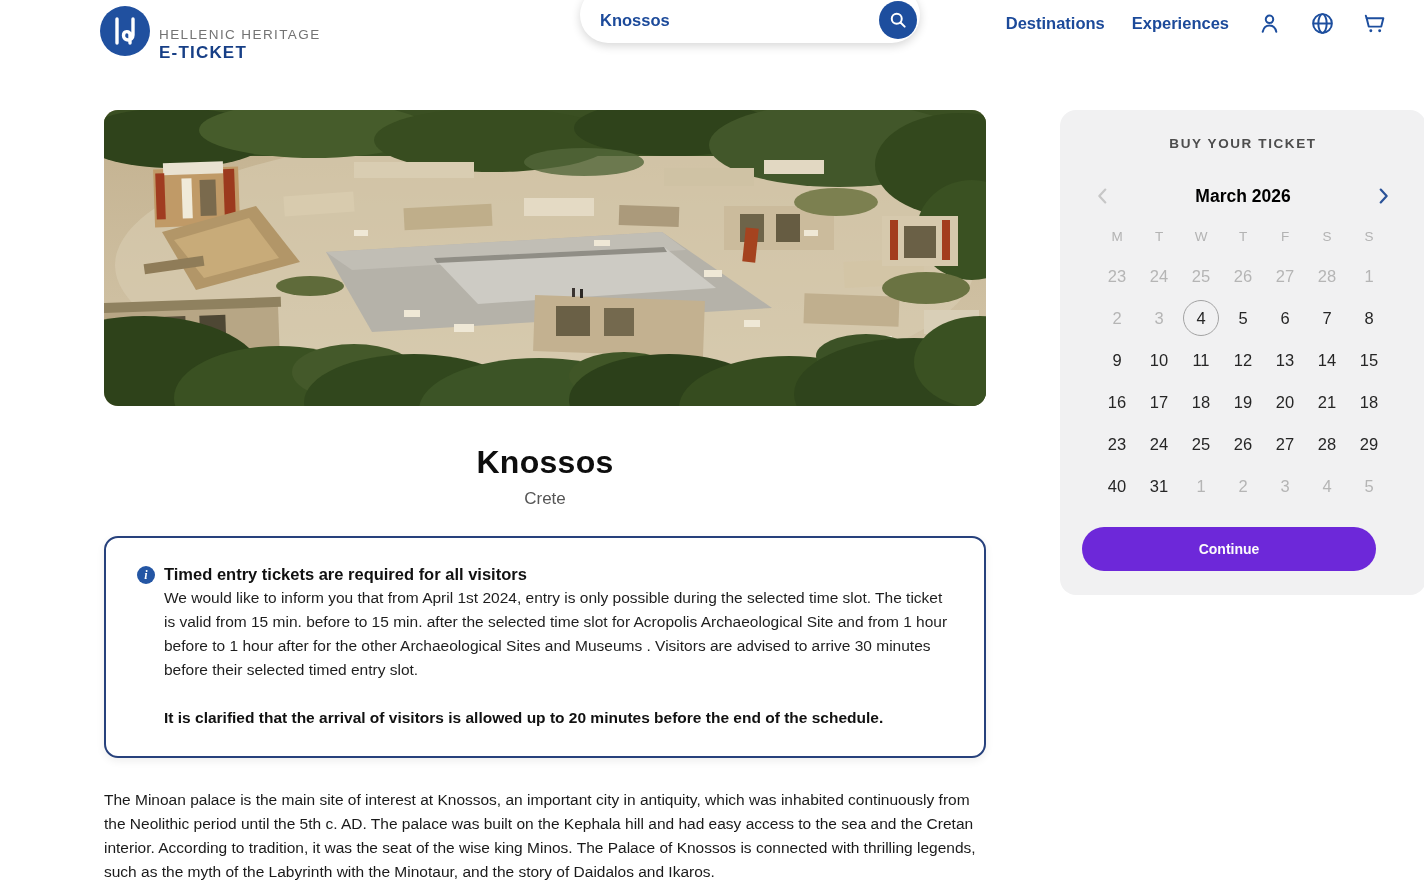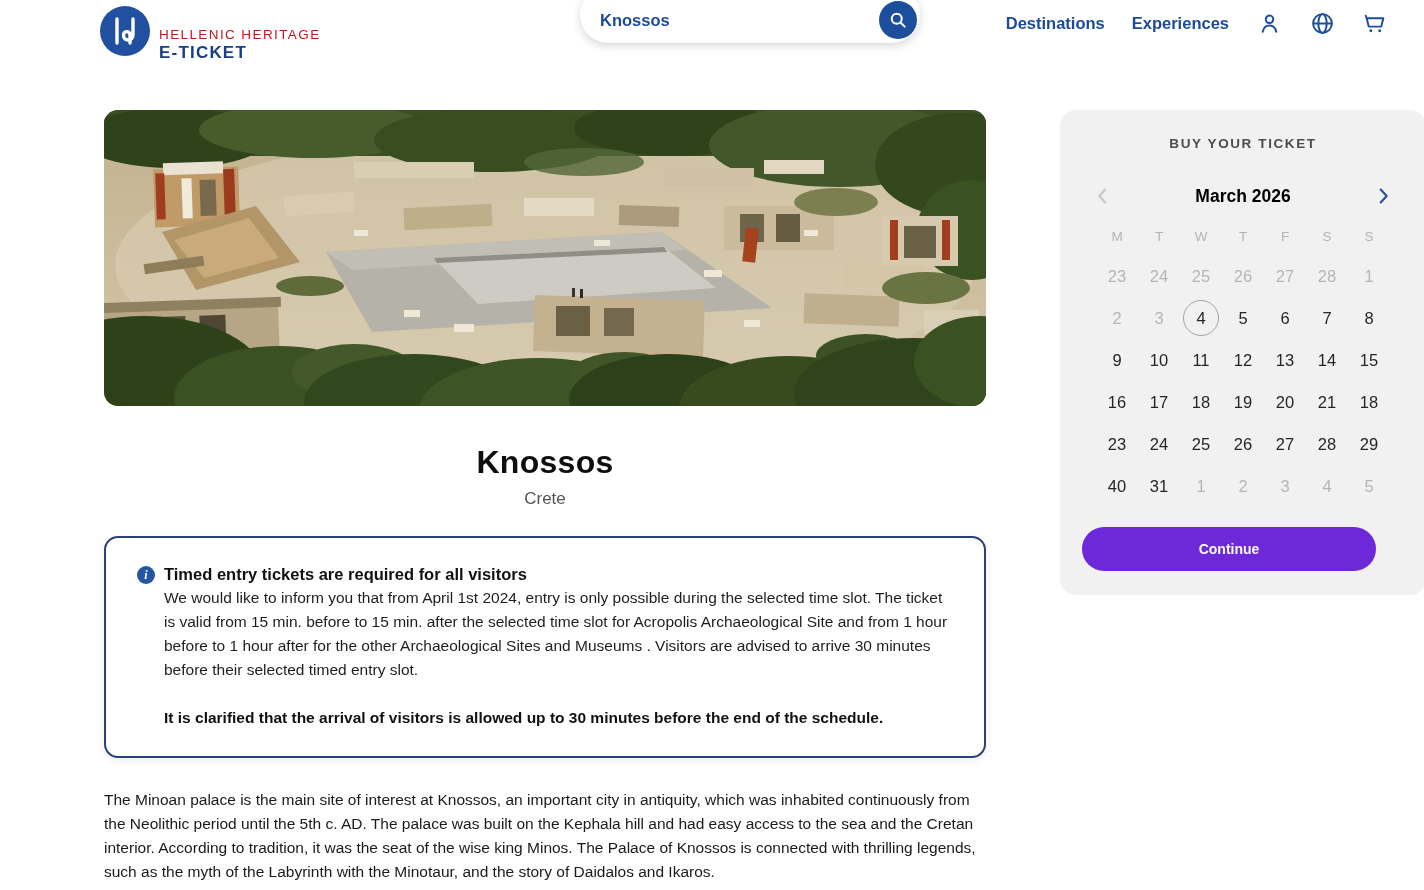--- a/index.html
+++ b/index.html
@@ -7,21 +7,21 @@
     font-family:"Liberation Sans", sans-serif; }
   .top-fade { position:absolute; top:0; left:0; width:1424px; height:5px;
     background:linear-gradient(rgba(0,0,0,.07), rgba(0,0,0,0)); pointer-events:none; }
 
   
   .header { position:relative; height:56px; background:#fff; }
   .logo { position:absolute; left:100px; top:-1px; display:flex; align-items:center; cursor:pointer; }
   .logo-circle { width:50px; height:50px; border-radius:50%; background:#20509f;
     display:flex; align-items:center; justify-content:center; flex:0 0 auto; }
   .logo-text { margin-left:9px; line-height:1.15; padding-top:4px; }
-  .logo-line1 { font-size:13.5px; letter-spacing:1.4px; color:#b91c1c; font-weight:500;margin-top:24px; }
+  .logo-line1 { font-size:13.5px; letter-spacing:1.4px; color:#737373; font-weight:500;margin-top:24px; }
   .logo-line2 { font-size:17px; letter-spacing:1.2px; color:#173f86; font-weight:700; }
 
   .search { position:absolute; left:580px; top:-13px; width:340px; height:56px;
     background:#fff; border-radius:28px; box-shadow:0 3px 10px rgba(0,0,0,.16);
     display:flex; align-items:flex-end; }
   .search-inner { width:100%; height:44px; display:flex; align-items:center;
     padding:0 3px 2px 20px; }
   .search-input { flex:1; border:none; outline:none; background:transparent;
     font-family:"Liberation Sans", sans-serif;
     font-size:16.5px; font-weight:700; color:#1c4a9a; }
@@ -251,21 +251,21 @@
       </svg>
     </div>
 
     <h1 class="page-title">Knossos</h1>
     <div class="page-subtitle">Crete</div>
 
     <div class="notice">
       <span class="info-icon">i</span>
       <div class="notice-title">Timed entry tickets are required for all visitors</div>
       <div class="notice-body">We would like to inform you that from April 1st 2024, entry is only possible during the selected time slot. The ticket is valid from 15 min. before to 15 min. after the selected time slot for Acropolis Archaeological Site and from 1 hour before to 1 hour after for the other Archaeological Sites and Museums . Visitors are advised to arrive 30 minutes before their selected timed entry slot.</div>
-      <div class="notice-emphasis">It is clarified that the arrival of visitors is allowed up to 30 minutes before the end of the schedule.</div>
+      <div class="notice-emphasis">It is clarified that the arrival of visitors is allowed up to 20 minutes before the end of the schedule.</div>
     </div>
 
     <p class="description">The Minoan palace is the main site of interest at Knossos, an important city in antiquity, which was inhabited continuously from the Neolithic period until the 5th c. AD. The palace was built on the Kephala hill and had easy access to the sea and the Cretan interior. According to tradition, it was the seat of the wise king Minos. The Palace of Knossos is connected with thrilling legends, such as the myth of the Labyrinth with the Minotaur, and the story of Daidalos and Ikaros.</p>
   </section>
 
   <aside class="panel">
     <div class="panel-heading">BUY YOUR TICKET</div>
 
     <div class="month-row">
       <button class="chev">

